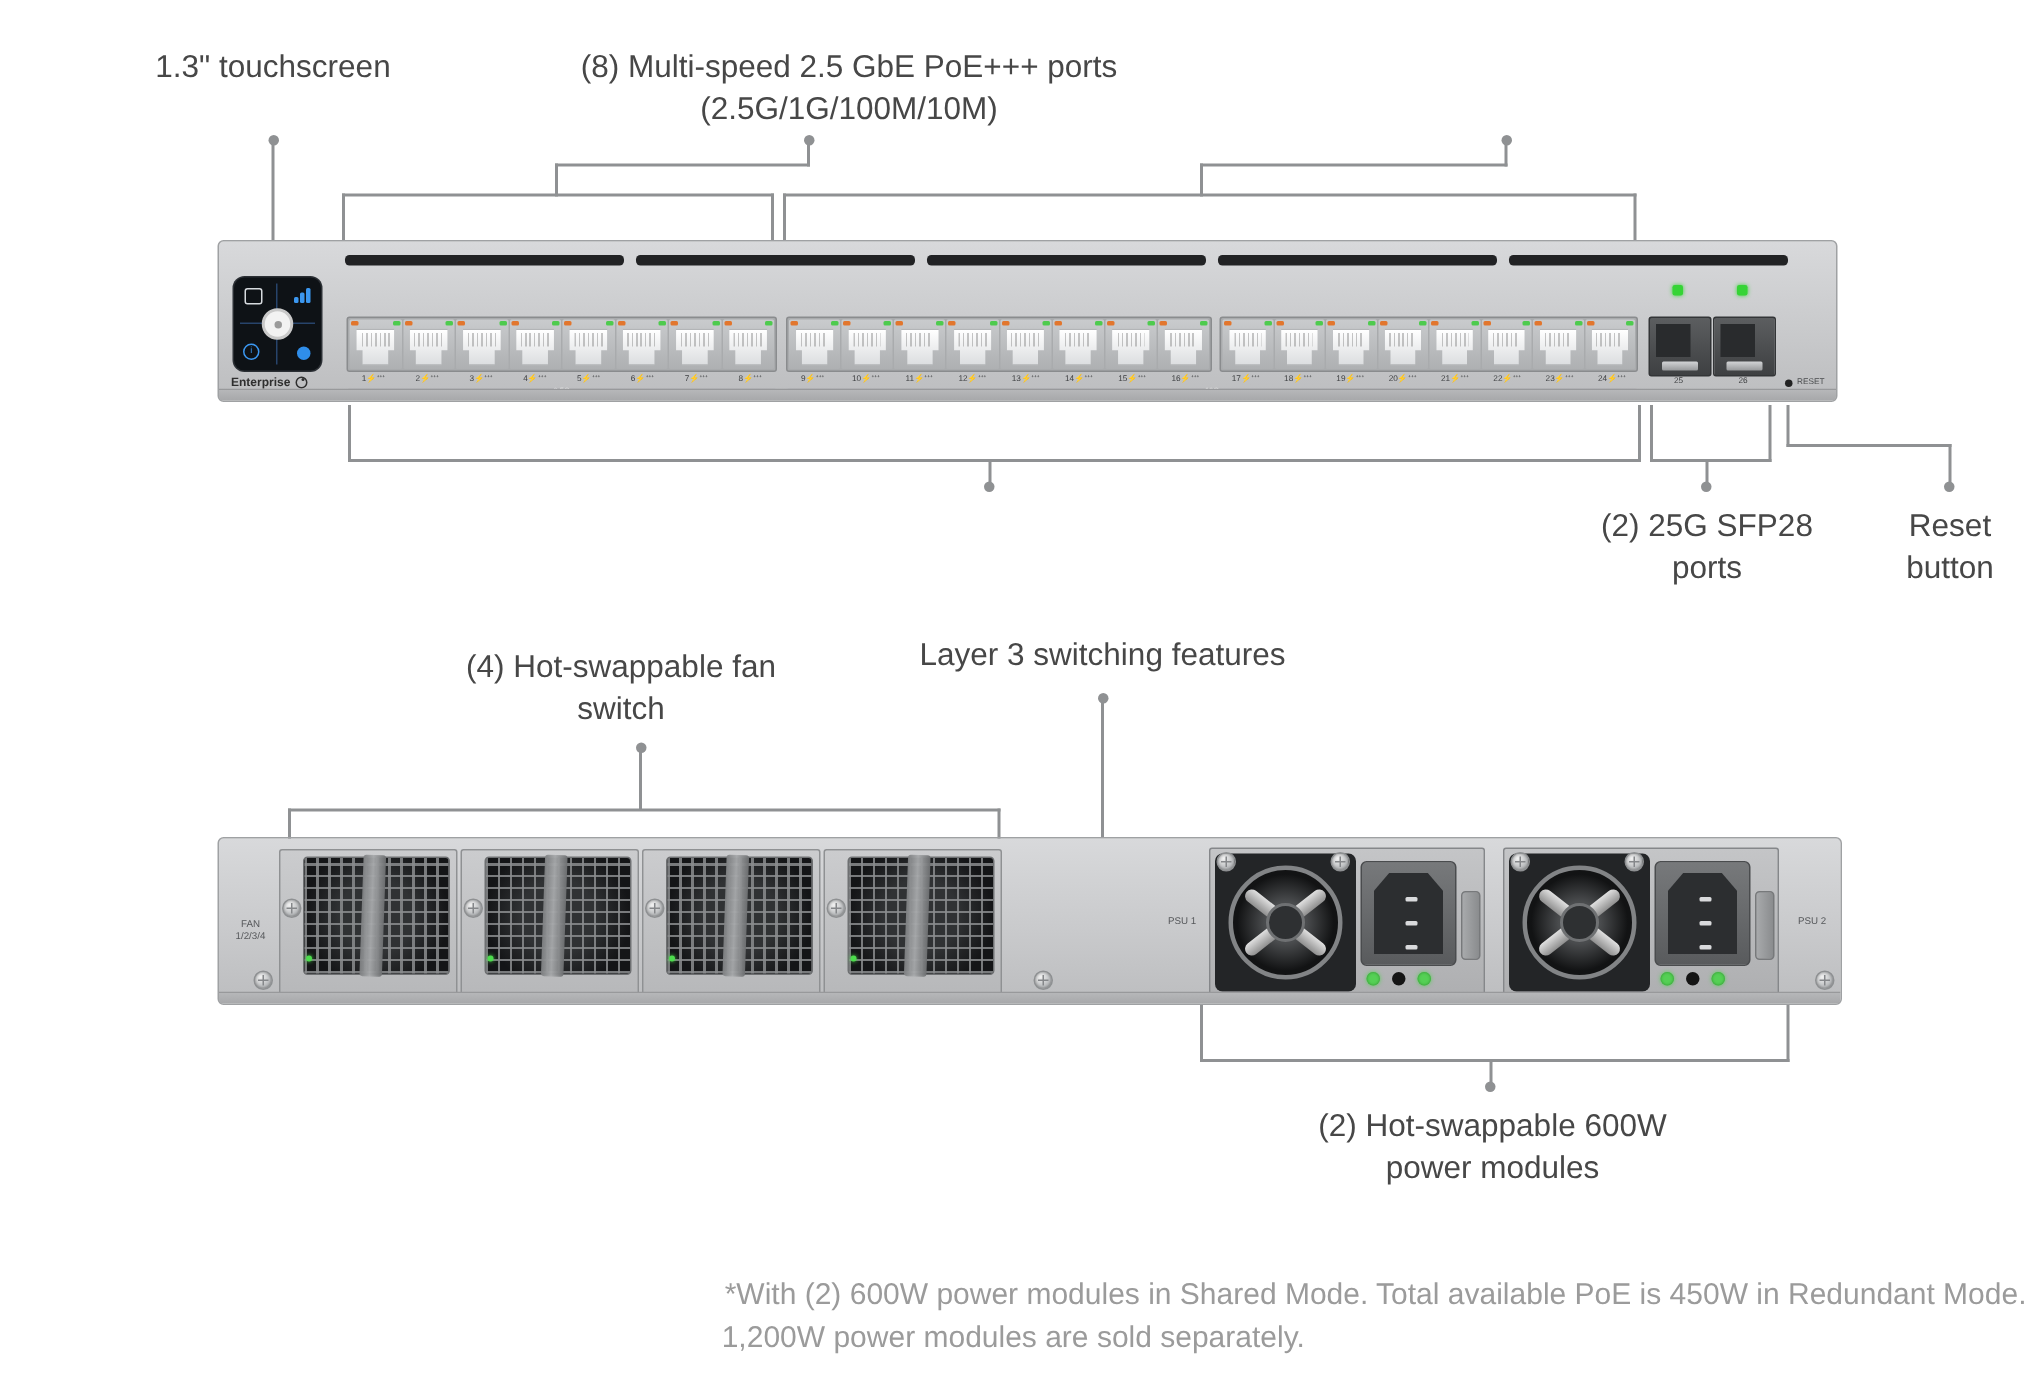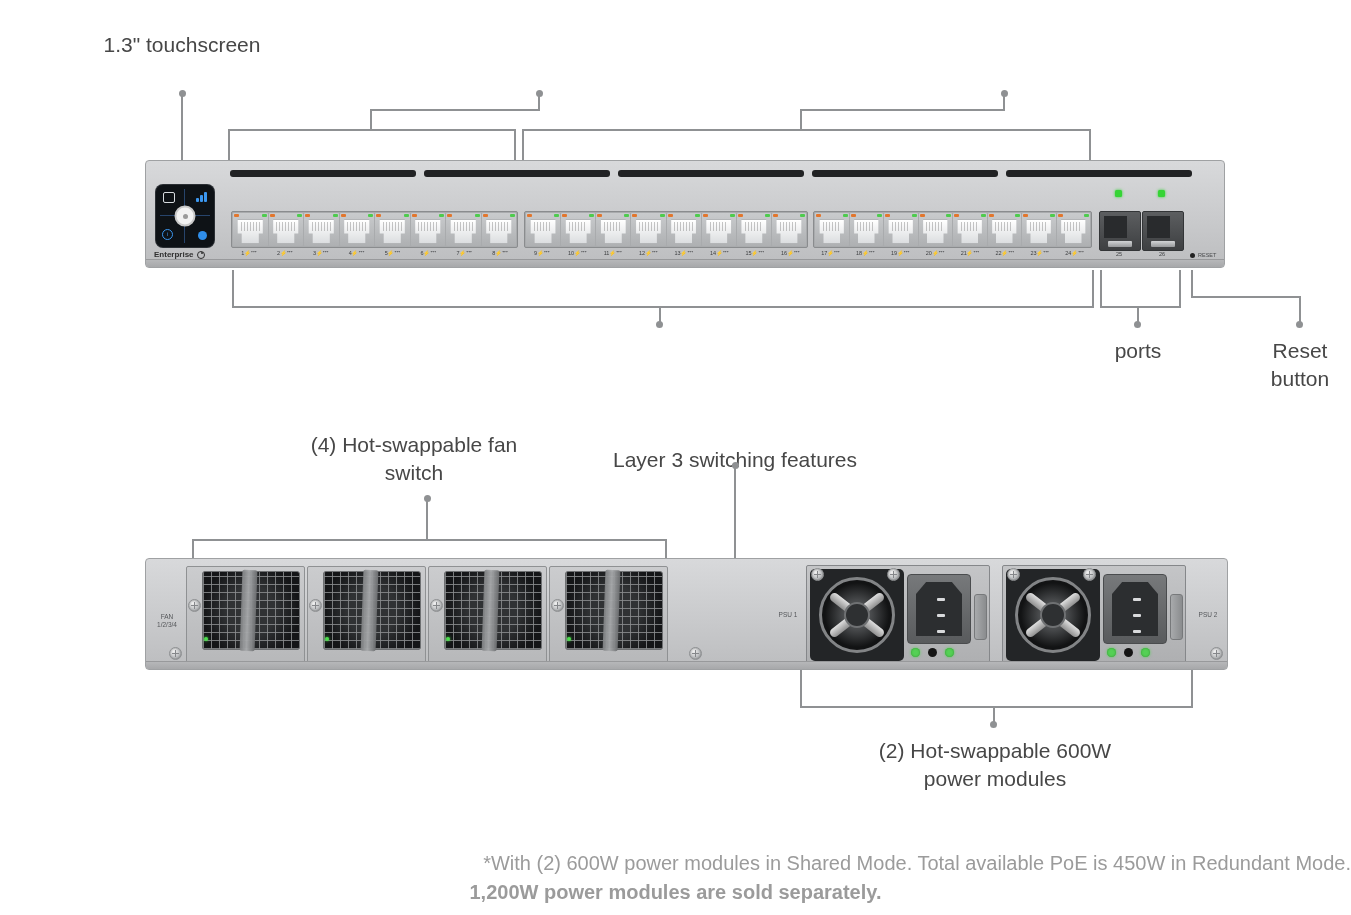--- a/index.html
+++ b/index.html
@@ -130,20 +130,24 @@
   .screw::after{content:"";position:absolute;top:2px;bottom:2px;left:4.8px;width:1.4px;background:#85878a;}
 </style>
 </head>
 <body>
 
 <div id="stage">
 
   <div class="callout" style="left:20px;top:31px;width:324px;">
     <div>1.3" touchscreen</div>
   </div>
+  <div class="callout" style="left:356px;top:31px;width:420px;">
+    <div>(8) Multi-speed 2.5 GbE PoE+++ ports</div>
+    <div>(2.5G/1G/100M/10M)</div>
+  </div>
 
   <span class="dot" style="left:179px;top:90px;"></span>
   <span class="vl" style="left:181px;top:96px;height:64px;"></span>
 
   <span class="dot" style="left:536px;top:90px;"></span>
   <span class="vl" style="left:538px;top:96px;height:15px;"></span>
   <span class="hl" style="left:370px;top:109px;width:170px;"></span>
   <span class="vl" style="left:370px;top:109px;height:22px;"></span>
   <span class="bracket-d" style="left:228px;top:129px;width:284px;height:29px;"></span>
 
@@ -353,37 +357,38 @@
   </div>
 
   <span class="bracket-u" style="left:232px;top:270px;width:858px;height:36px;"></span>
   <span class="vl" style="left:659px;top:306px;height:16px;"></span>
   <span class="dot" style="left:656px;top:321px;"></span>
 
   <span class="bracket-u" style="left:1100px;top:270px;width:77px;height:36px;"></span>
   <span class="vl" style="left:1137px;top:306px;height:16px;"></span>
   <span class="dot" style="left:1134px;top:321px;"></span>
   <div class="callout" style="left:1048px;top:337px;width:180px;">
+    <div>(2) 25G SFP28</div>
     <div>ports</div>
   </div>
 
   <span class="vl" style="left:1191px;top:270px;height:28px;"></span>
   <span class="hl" style="left:1191px;top:296px;width:110px;"></span>
   <span class="vl" style="left:1299px;top:296px;height:27px;"></span>
   <span class="dot" style="left:1296px;top:321px;"></span>
   <div class="callout" style="left:1245px;top:337px;width:110px;">
     <div>Reset</div>
     <div>button</div>
   </div>
 
   <div class="callout" style="left:264px;top:431px;width:300px;">
     <div>(4) Hot-swappable fan</div>
     <div>switch</div>
   </div>
-  <div class="callout" style="left:585px;top:446px;width:300px;">
+  <div class="callout" style="left:585px;top:423px;width:300px;">
     <div>Layer 3 switching features</div>
   </div>
 
   <span class="dot" style="left:424px;top:495px;"></span>
   <span class="vl" style="left:426px;top:501px;height:39px;"></span>
   <span class="bracket-d" style="left:192px;top:539px;width:471px;height:19px;"></span>
 
   <span class="dot" style="left:732px;top:462px;"></span>
   <span class="vl" style="left:734px;top:468px;height:90px;"></span>
 
@@ -481,14 +486,14 @@
 
   <span class="bracket-u" style="left:800px;top:670px;width:389px;height:36px;"></span>
   <span class="vl" style="left:993px;top:706px;height:16px;"></span>
   <span class="dot" style="left:990px;top:721px;"></span>
   <div class="callout" style="left:795px;top:737px;width:400px;">
     <div>(2) Hot-swappable 600W</div>
     <div>power modules</div>
   </div>
 
   <div class="footer-note" style="top:849px;text-align:right;">*With (2) 600W power modules in Shared Mode. Total available PoE is 450W in Redundant Mode.</div>
-  <div class="footer-note" style="top:878px;font-weight:bold;">1,200W power modules are sold separately.</div>
+  <div class="footer-note" style="top:878px;">1,200W power modules are sold separately.</div>
 </div>
 
 </body></html>

